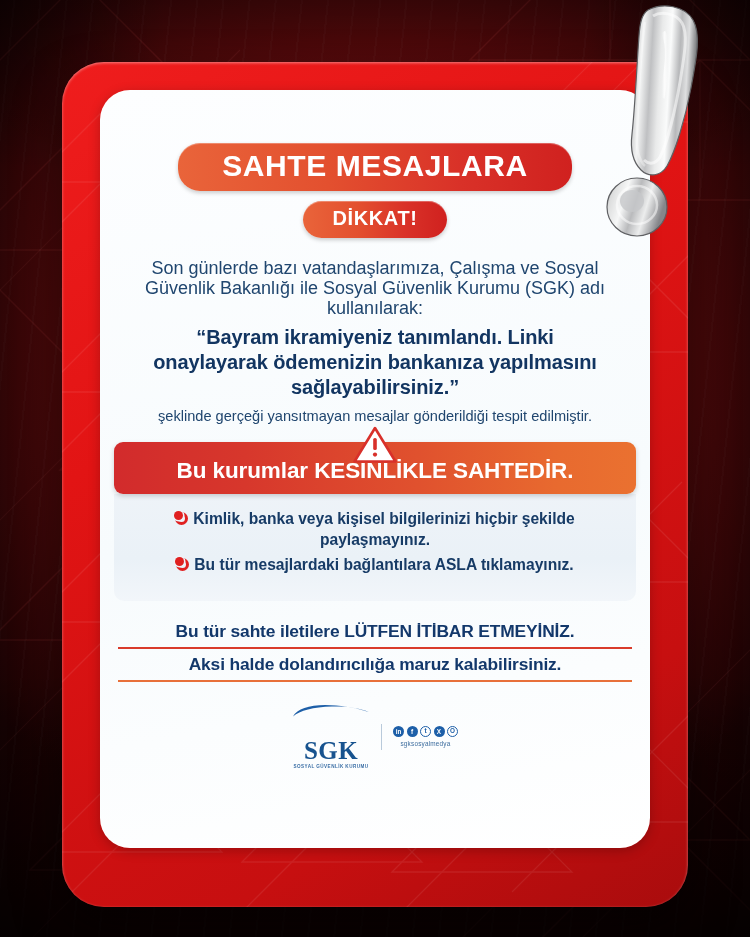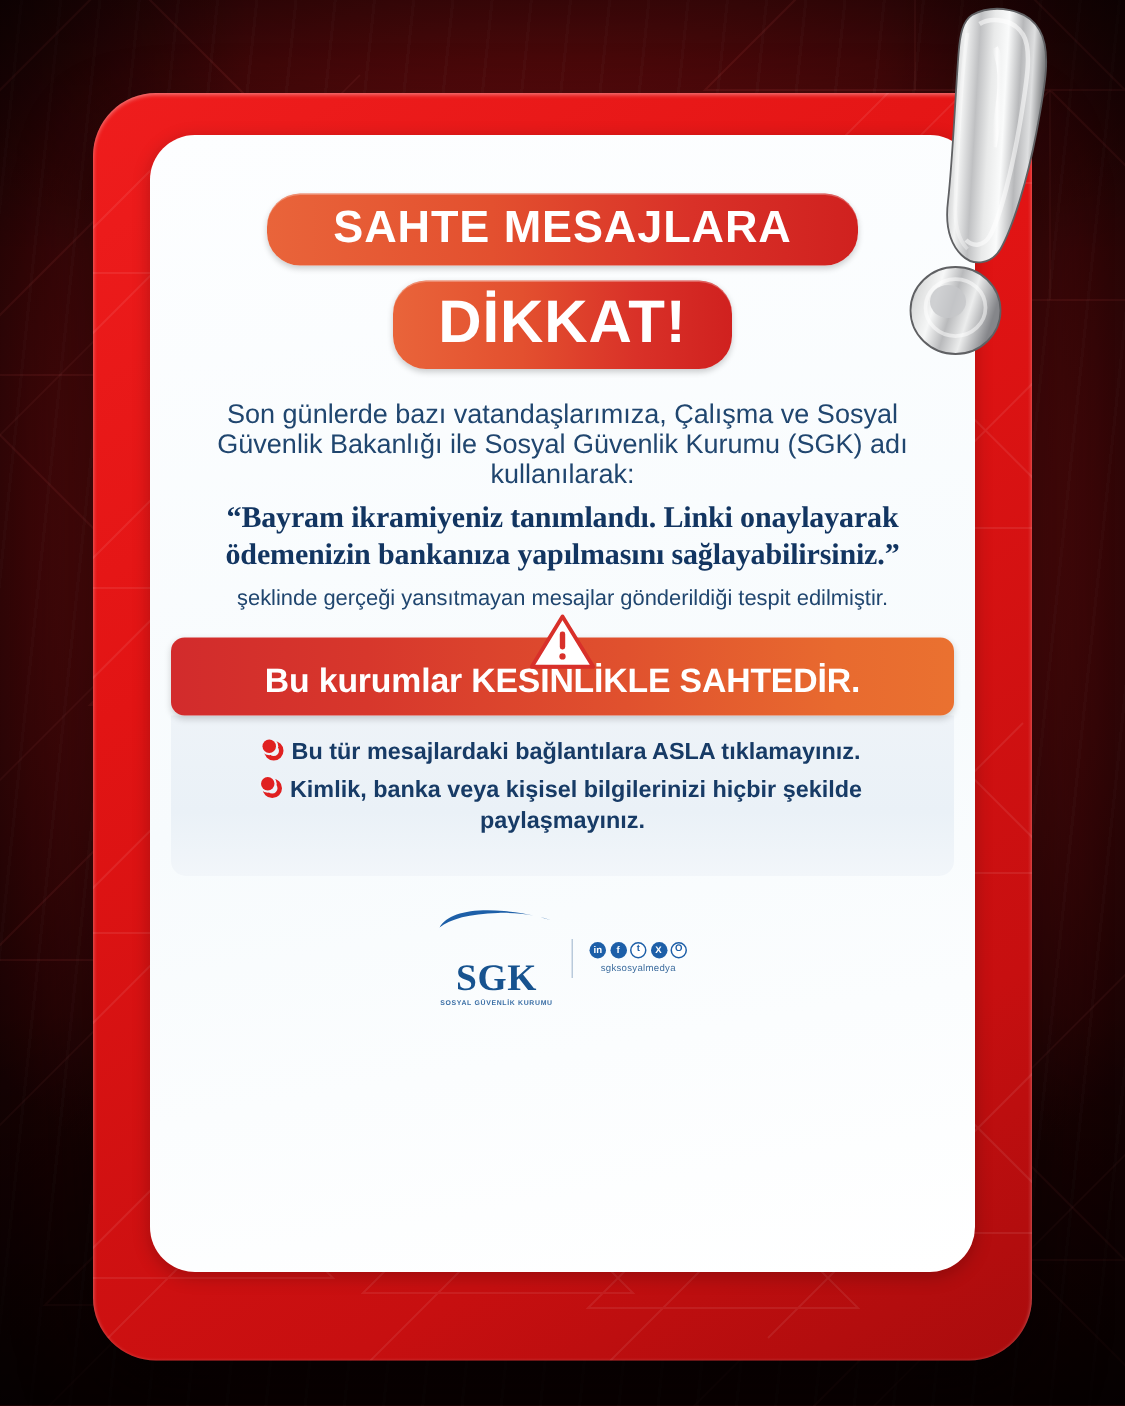--- a/index.html
+++ b/index.html
@@ -55,31 +55,30 @@
 
   
   .pill-wrap { text-align:center; }
   .pill {
     display:inline-block;
     background:linear-gradient(90deg,#e9643a 0%,#e3502f 38%,#d93128 72%,#d0211f 100%);
     color:#fff; border-radius:22px;
     font-weight:bold; letter-spacing:.6px;
     box-shadow:0 2px 4px rgba(0,0,0,.20), inset 0 1px 0 rgba(255,255,255,.28);
   }
-  #pill-1 { margin-top:39px; font-size:30px; padding:6px 44px 8px; }
-  #pill-2 { margin-top:10px; font-size:40px; padding:6px 30px 8px; }
+  #pill-1 { margin-top:53px; font-size:30px; padding:6px 44px 8px; }
+  #pill-2 { margin-top:10px; font-size:20px; padding:6px 30px 8px; }
 
   
   #para { margin:20px 26px 0; text-align:center; color:#1d4070; }
   #para .lead { font-size:18px; line-height:20px; color:#20466f; }
   #para .quote {
     font-size:20px; line-height:25px; font-weight:bold;
     color:#123561; margin:7px 14px 6px;
     letter-spacing:-.1px;
-    font-family:Liberation Serif, serif;
   }
   #para .tail { font-size:14.6px; line-height:20px; color:#20466f; }
 
   
   #banner-area { position:relative; margin:16px 14px 0; }
   #warn-tri {
     position:absolute; left:50%; top:-16px; transform:translateX(-50%);
     z-index:6; width:44px; height:38px;
   }
   #banner {
@@ -222,24 +221,28 @@
       <path d="M22 2 L42.5 35.5 L1.5 35.5 Z" fill="#ffffff" stroke="#d8302a" stroke-width="2.6" stroke-linejoin="round"></path>
       <rect x="20.2" y="12" width="3.6" height="12" rx="1.6" fill="#d8302a"></rect>
       <circle cx="22" cy="28.6" r="2.1" fill="#d8302a"></circle>
     </svg>
     <div id="banner">
       <span id="banner-text">Bu kurumlar KESİNLİKLE SAHTEDİR.</span>
     </div>
   </div>
 
   <div id="bullets-panel">
+    <div class="bline"><span class="bullet"></span><span>Kimlik, banka veya kişisel bilgilerinizi hiçbir şekilde paylaşmayınız.</span></div>
     <div class="bline"><span class="bullet"></span><span>Bu tür mesajlardaki bağlantılara ASLA tıklamayınız.</span></div>
-    <div class="bline"><span class="bullet"></span><span>Kimlik, banka veya kişisel bilgilerinizi hiçbir şekilde paylaşmayınız.</span></div>
-  </div>
-
+  </div>
+
+  <div id="bottom">
+    <div class="ul-line" id="ul-1">Bu tür sahte iletilere LÜTFEN İTİBAR ETMEYİNİZ.</div>
+    <div class="ul-line" id="ul-2">Aksi halde dolandırıcılığa maruz kalabilirsiniz.</div>
+  </div>
 
   <div id="footer">
     <div id="sgk-logo">
       <svg id="sgk-swoosh" width="78" height="13" viewBox="0 0 78 13">
         <path d="M1 12.4 C6 3.2 22 -0.6 44 1.4 C58 2.7 70 5.4 77 8.2 C68 4.2 54 2.2 40 2.6 C21 3.1 8 6.6 1 12.4 Z" fill="#1d5fa8"></path>
       </svg>
       <div id="sgk-word">SGK</div>
       <div id="sgk-sub">SOSYAL GÜVENLİK KURUMU</div>
     </div>
     <div id="footer-divider"></div>

